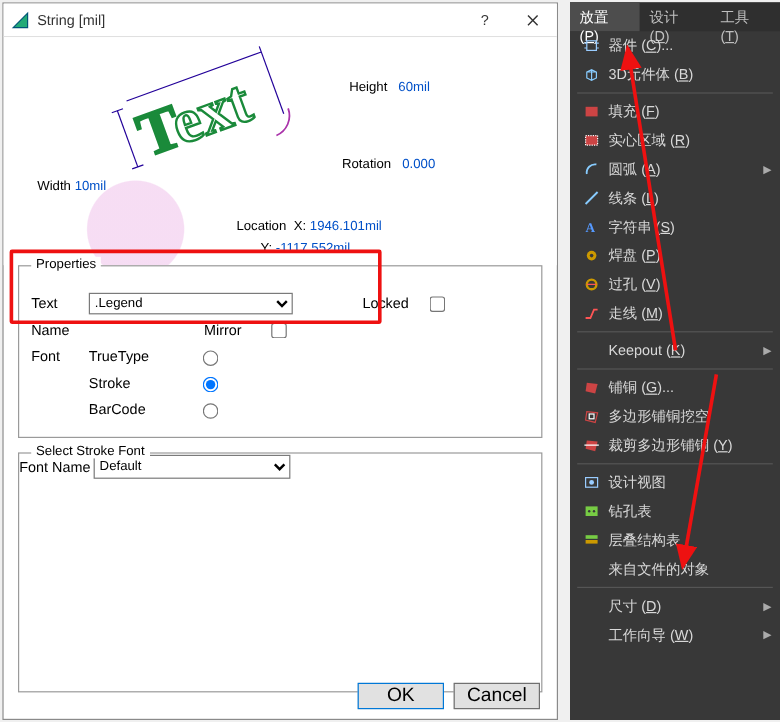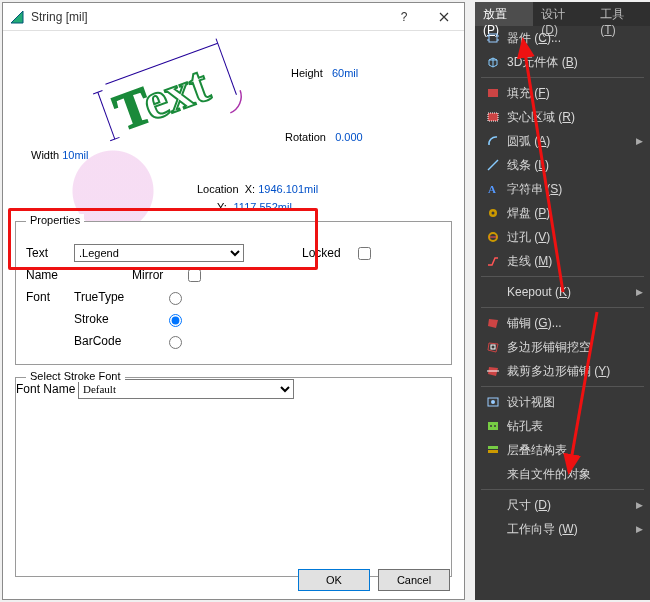--- a/index.html
+++ b/index.html
@@ -99,21 +99,21 @@
   }
 
   .btnbar {
     position:absolute; bottom:8px; right:14px;
     display:flex; gap:8px;
   }
   .btn {
     width:72px; height:22px;
     border:1px solid #707070;
     background:#e1e1e1;
-    font-size:11px;
+    font-size:16px;
     padding:0;
   }
   .btn.primary { border:1px solid #0078d7; }
 
   
   .menupanel {
     position:absolute;
     left: 475px; top:2px;
     width: 175px; height: 598px;
     background:#383838;
@@ -216,21 +216,21 @@
         <select class="combo">
           <option>.Legend</option>
         </select>
         <span style="width:58px"></span>
         <span style="width:52px;">Locked</span>
         <input type="checkbox" class="chk" style="">
       </div>
       <div class="row">
         <span class="lbl">Name</span>
         <span style="width:58px"></span>
-        <span style="width:52px;">Mirror</span>
+        <span style="width:52px;margin-left:38px;">Mirror</span>
         <input type="checkbox" class="chk" style="">
       </div>
       <div class="row">
         <span class="lbl">Font</span>
         <span style="width:90px">TrueType</span>
         <input type="radio" name="font" class="radio" style="">
       </div>
       <div class="row">
         <span class="lbl"></span>
         <span style="width:90px">Stroke</span>
@@ -242,21 +242,21 @@
         <input type="radio" name="font" class="radio" style="">
       </div>
 
       <div class="red-rect" style="left:-8px; top:-14px; width:310px; height:62px;"></div>
     </div>
 
     <div class="strokebox">
       <span class="legend-cut">Select Stroke Font</span>
       <div class="row">
         <span style="width:62px">Font Name</span>
-        <select style="width:216px;height:20px;font-size:11px;font-family:Liberation Serif, serif;">
+        <select style="width:164px;height:20px;font-size:11px;">
           <option>Default</option>
         </select>
       </div>
     </div>
   </div>
 
   <div class="btnbar">
     <button class="btn primary">OK</button>
     <button class="btn">Cancel</button>
   </div>

